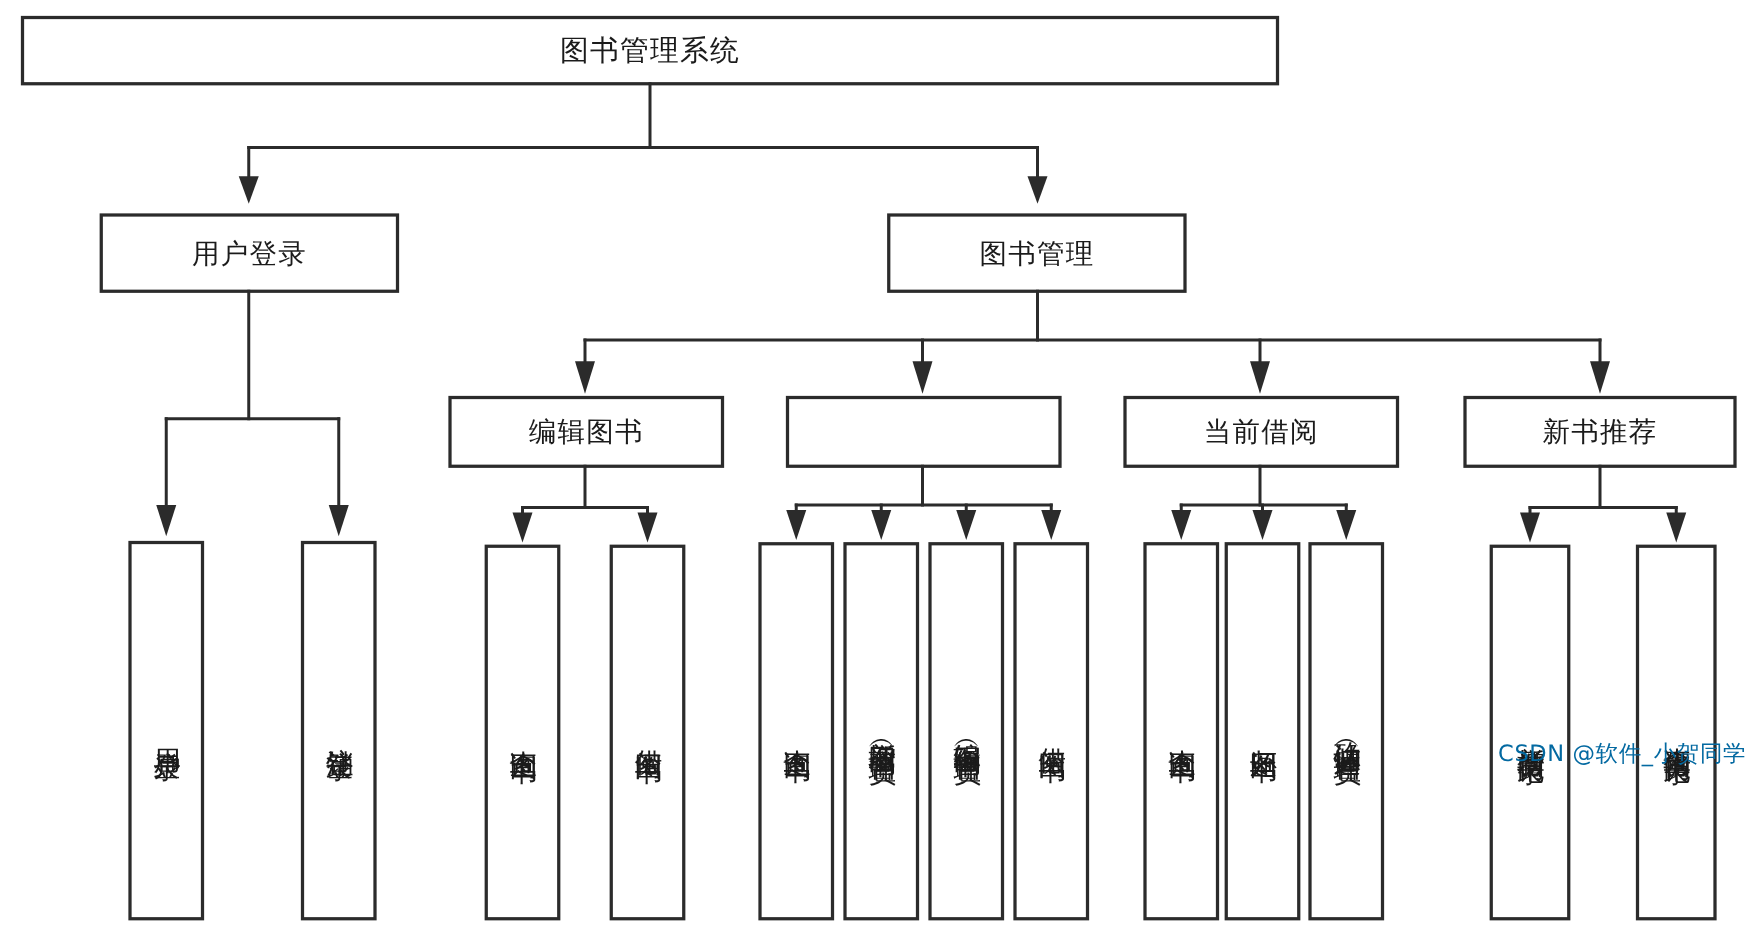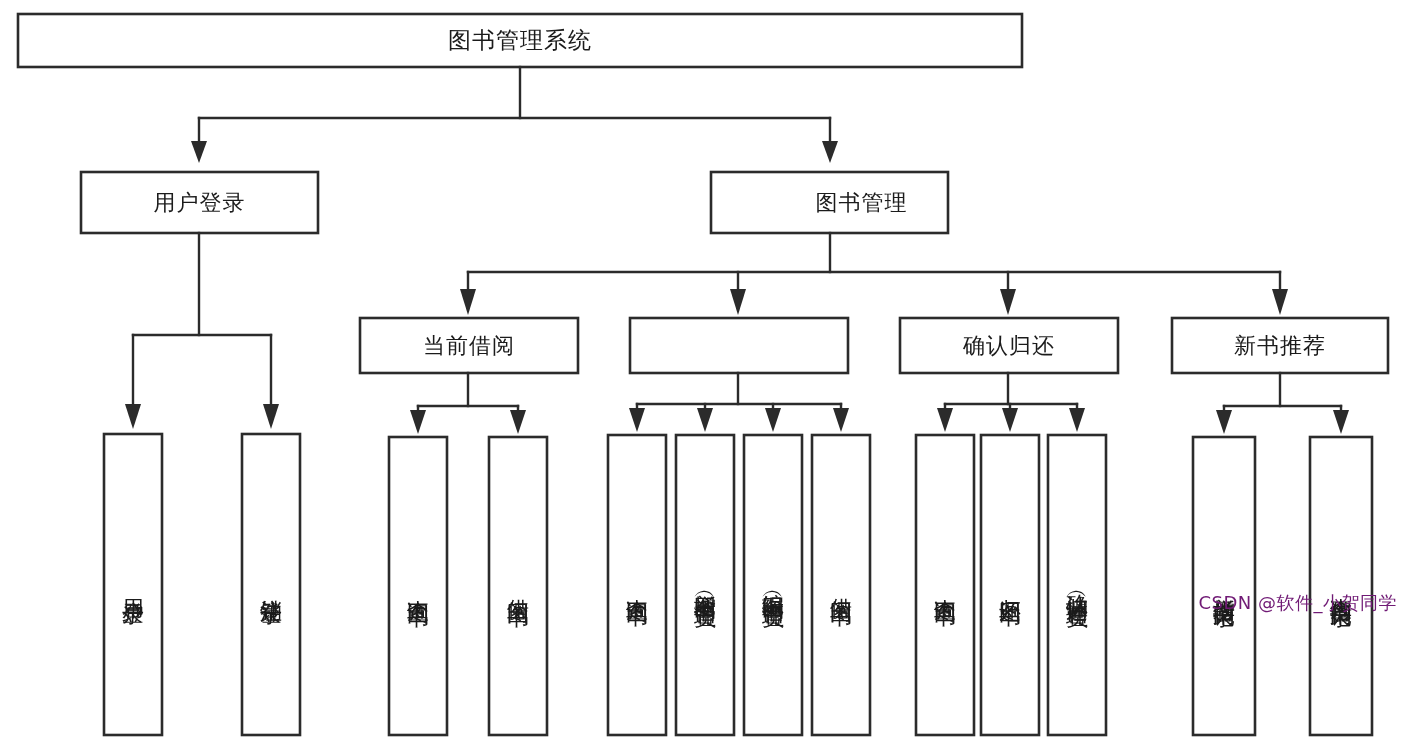--- a/index.html
+++ b/index.html
@@ -73,21 +73,21 @@
   .title-label-wrap {
     font-size: 23px;
     letter-spacing: 1px;
   }
   #watermark {
     position: absolute;
     right: 8px;
     bottom: 4px;
     font-family: "DejaVu Sans", "Liberation Sans", sans-serif;
     font-size: 18px;
-    color: #701a75;
+    color: #0369a1;
     letter-spacing: 0.5px;
     white-space: nowrap;
     pointer-events: none;
     margin-left: 45px;
   }
 </style>
 </head>
 <body>
 
 <div id="diagram-root">
@@ -179,24 +179,24 @@
     <rect class="node-box" x="1048" y="435" width="58" height="300"></rect>
 
     <rect class="node-box" x="1193" y="437" width="62" height="298"></rect>
     <rect class="node-box" x="1310" y="437" width="62" height="298"></rect>
 
   </svg>
 
   <div class="hlabel-wrap title-label-wrap" style="left:18px; top:14px; width:1004px; height:53px;">图书管理系统</div>
 
   <div class="hlabel-wrap" style="left:81px; top:172px; width:237px; height:61px;">用户登录</div>
-  <div class="hlabel-wrap" style="left:711px; top:172px; width:237px; height:61px;padding-left:32px;">图书管理</div>
-
-  <div class="hlabel-wrap" style="left:360px; top:318px; width:218px; height:55px;">当前借阅</div>
-  <div class="hlabel-wrap" style="left:900px; top:318px; width:218px; height:55px;">确认归还</div>
+  <div class="hlabel-wrap" style="left:711px; top:172px; width:237px; height:61px;">图书管理</div>
+
+  <div class="hlabel-wrap" style="left:360px; top:318px; width:218px; height:55px;">编辑图书</div>
+  <div class="hlabel-wrap" style="left:900px; top:318px; width:218px; height:55px;">当前借阅</div>
   <div class="hlabel-wrap" style="left:1172px; top:318px; width:216px; height:55px;">新书推荐</div>
 
   <div class="vlabel-wrap" style="left:104px; top:434px; width:58px; height:301px;">用户登录</div>
   <div class="vlabel-wrap" style="left:242px; top:434px; width:58px; height:301px;">注销登录</div>
 
   <div class="vlabel-wrap" style="left:389px; top:437px; width:58px; height:298px;">查询图书</div>
   <div class="vlabel-wrap" style="left:489px; top:437px; width:58px; height:298px;">借阅图书</div>
 
   <div class="vlabel-wrap" style="left:608px; top:435px; width:58px; height:300px;">查询图书</div>
   <div class="vlabel-wrap" style="left:676px; top:435px; width:58px; height:300px;">新增图书（管理员）</div>

